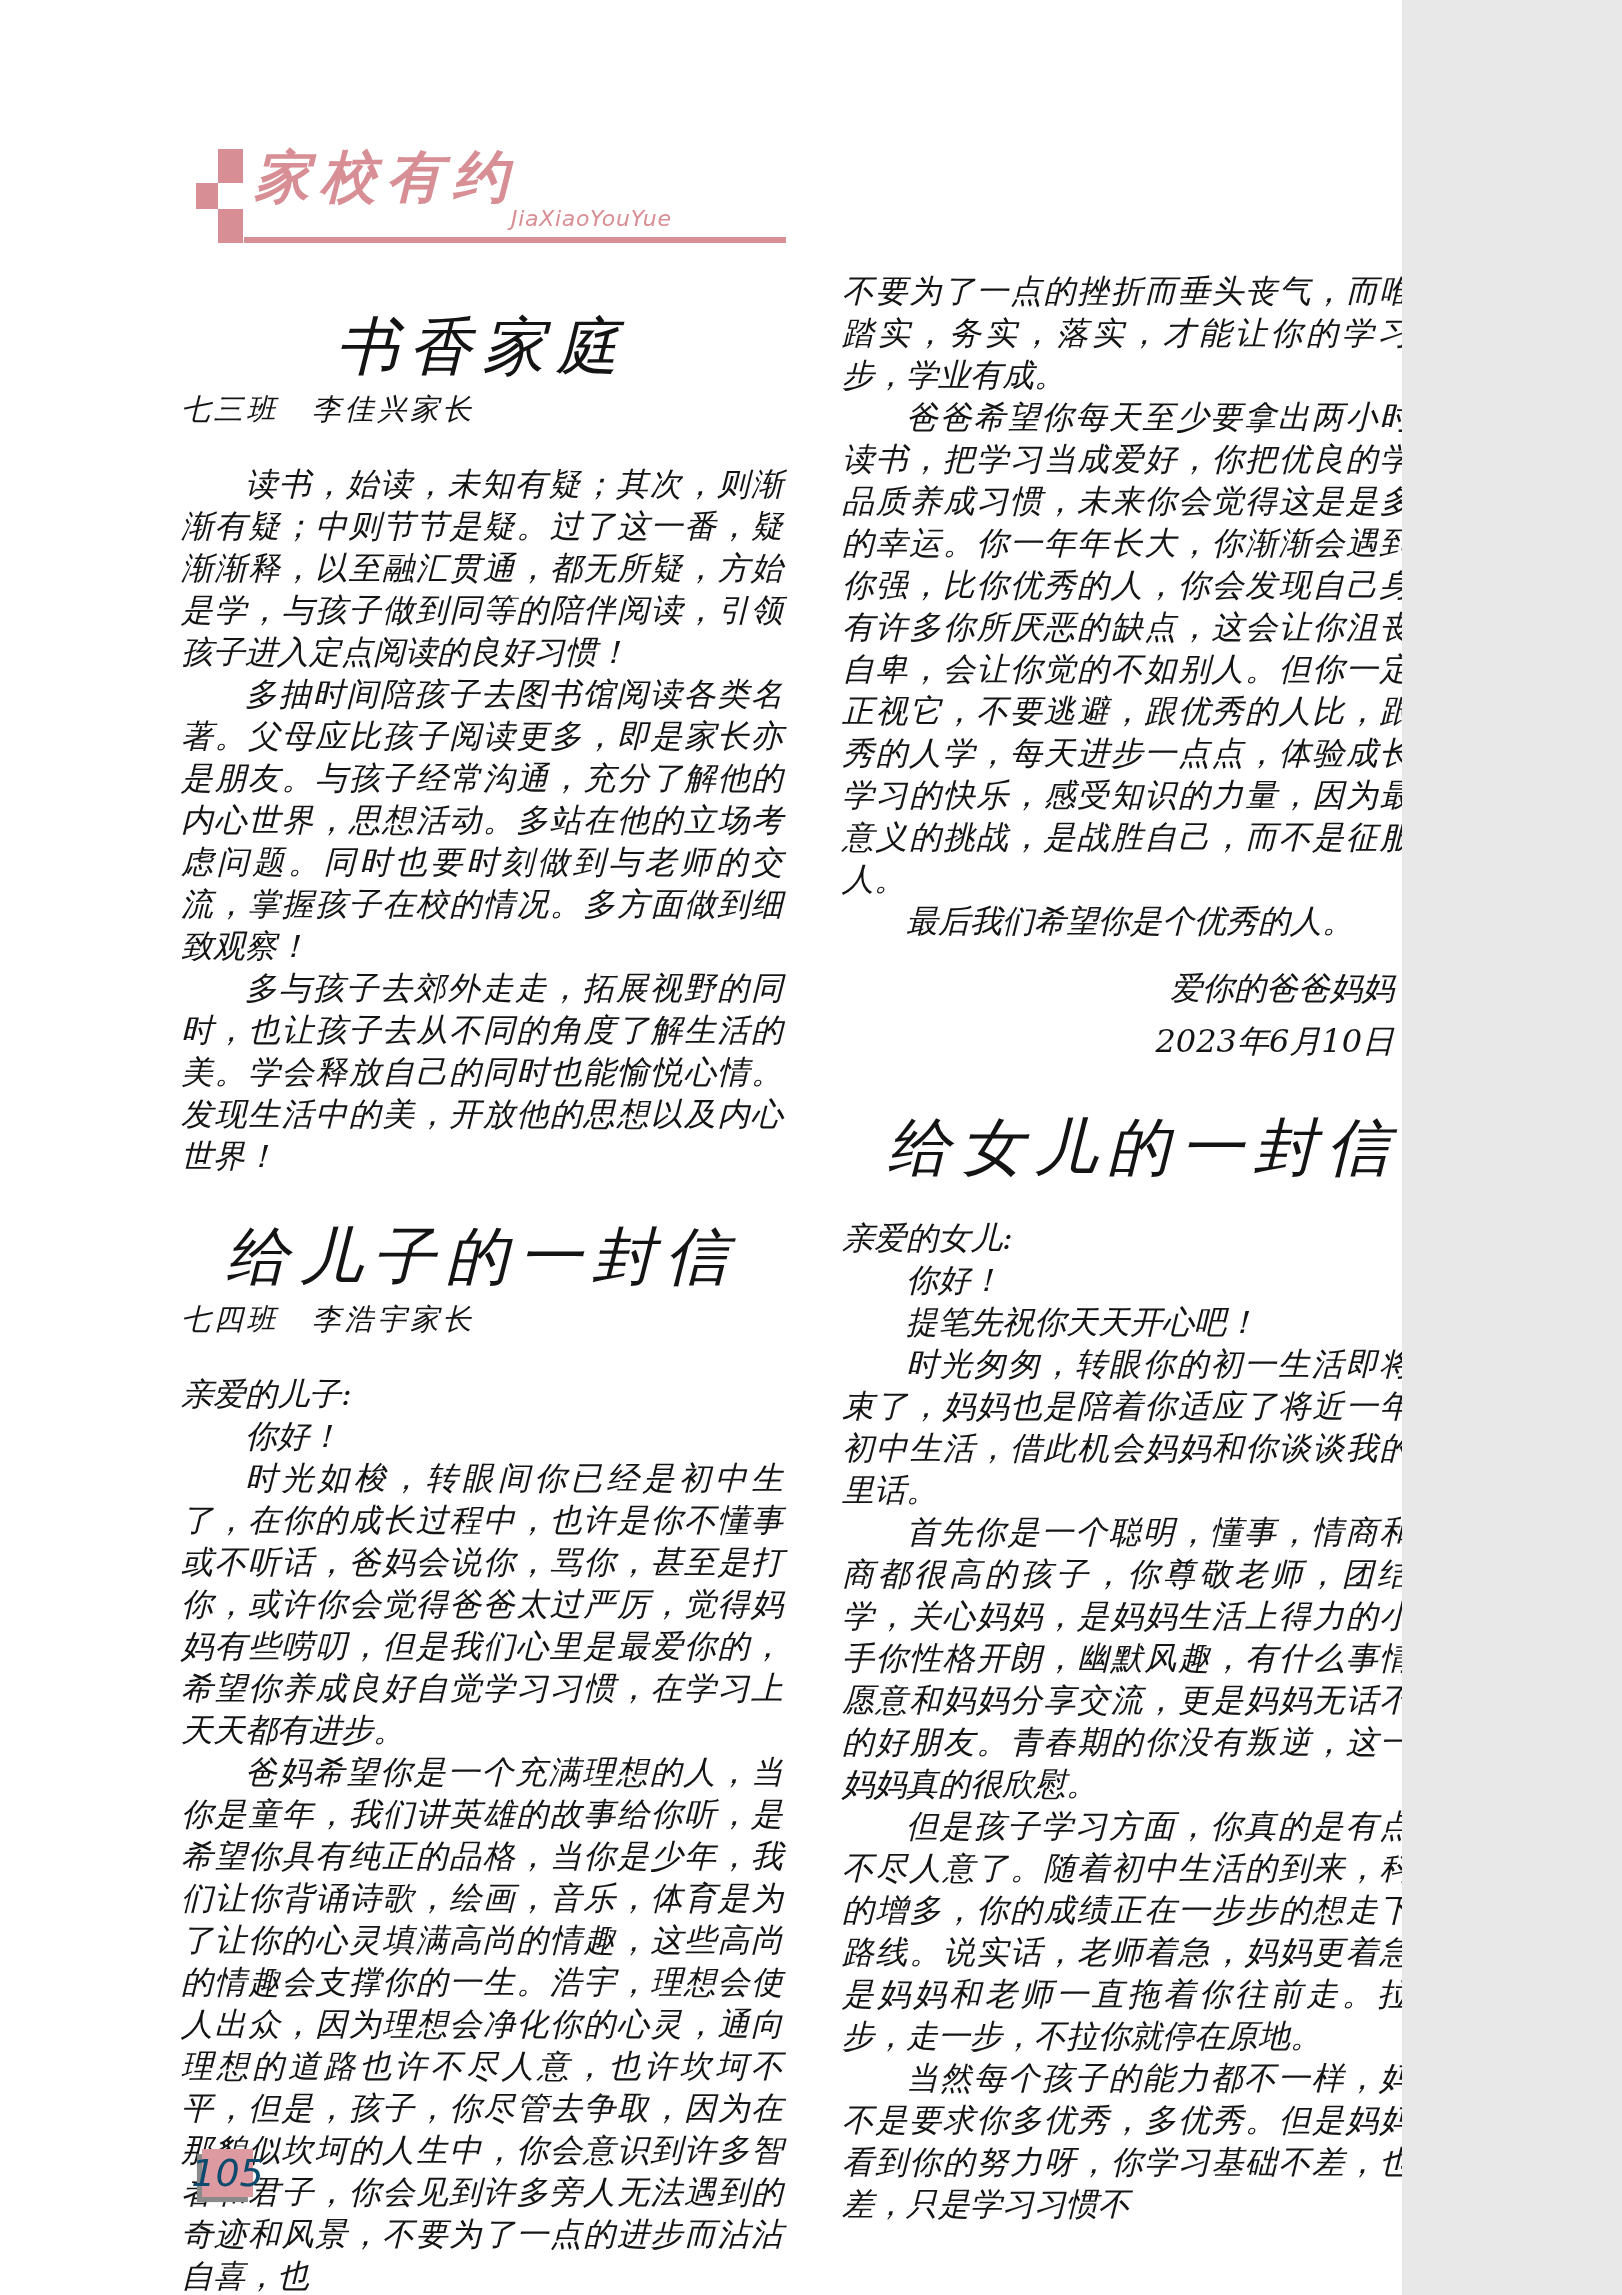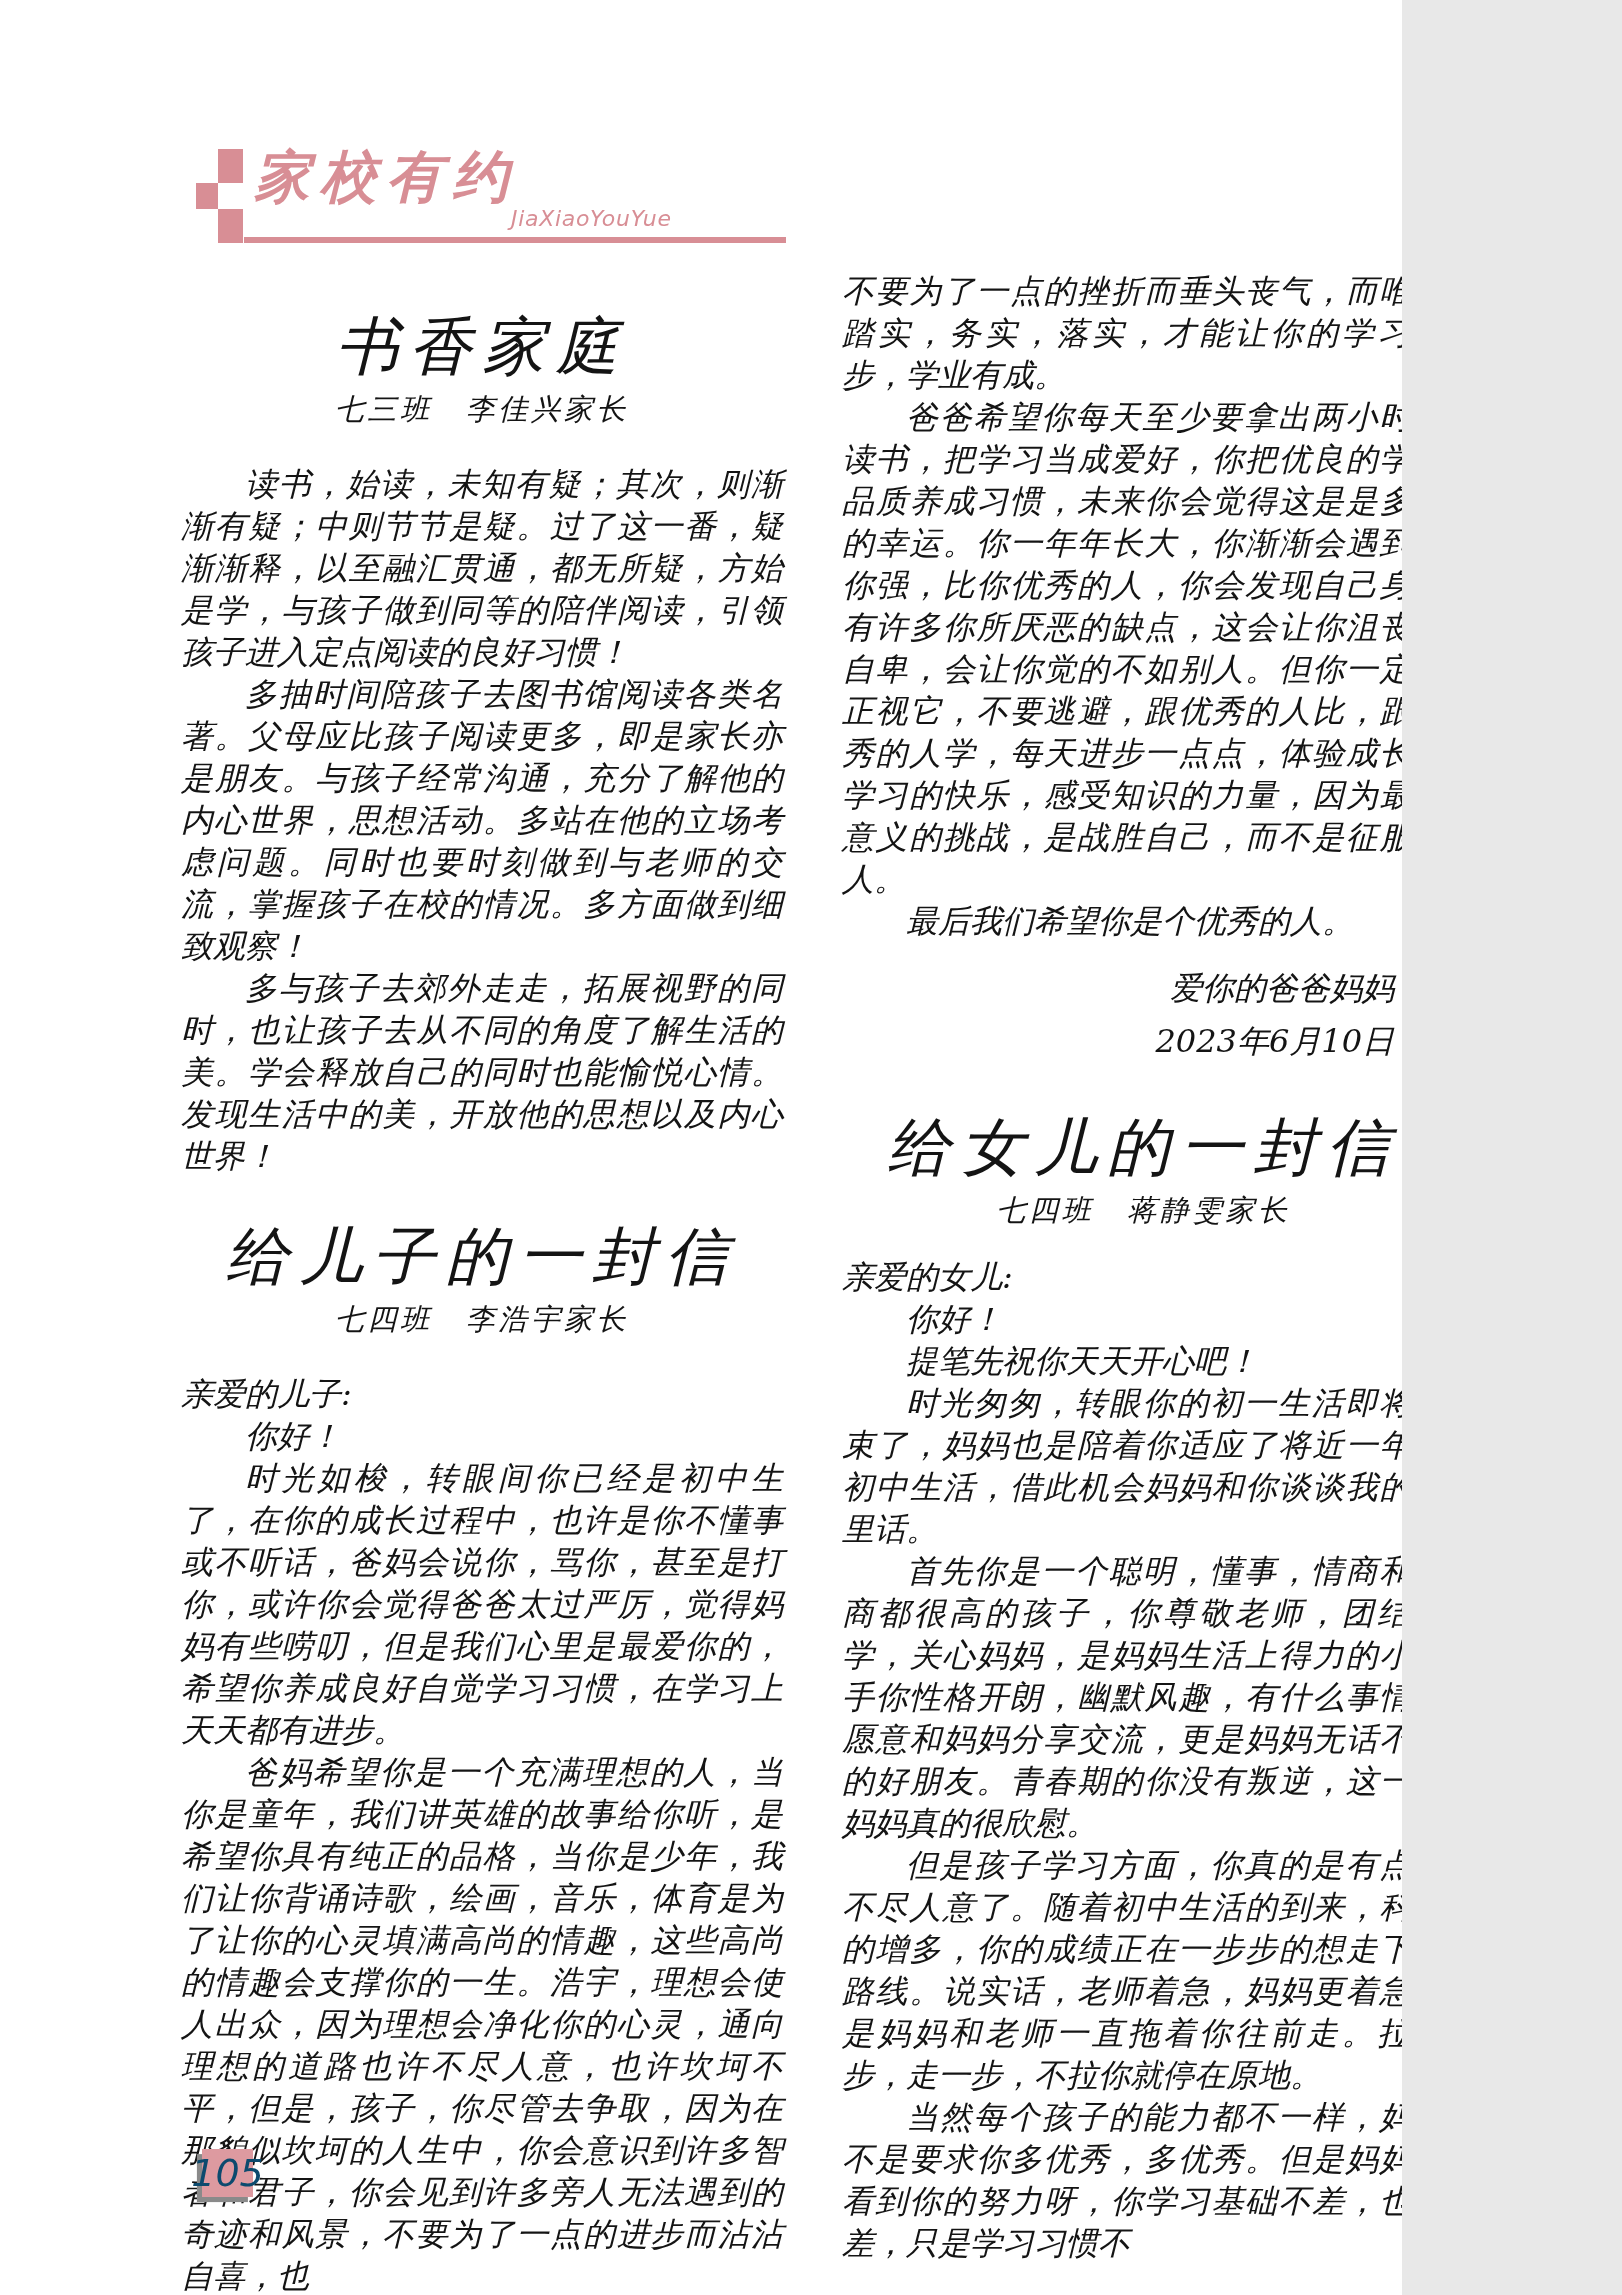--- a/index.html
+++ b/index.html
@@ -39,21 +39,21 @@
   .col-left  { left:181px;  top:282px; width:602px; }
   .col-right { left:842px; top:270px; width:603px; }
 
   .article-title {
     margin:0; font-weight:normal;
     text-align:center; font-size:63px; line-height:1.2;
     letter-spacing:10.2px; white-space:nowrap;
   }
   .t1 { margin-top:27px; }
   .byline {
-    text-align:center; font-size:29px; line-height:1;
+    text-align:left; font-size:29px; line-height:1;
     letter-spacing:3.7px; margin-top:10.2px;
   }
   .body-text { margin-top:39px; }
   .body-text p {
     margin:0; font-size:32px; line-height:42px;
     text-align:justify; text-indent:2em;
   }
   .no-indent { text-indent:0 !important; }
   .sig-block {
     margin-top:20px; text-align:right; padding-right:51px;
@@ -114,21 +114,20 @@
       <p>爸爸希望你每天至少要拿出两小时来读书，把学习当成爱好，你把优良的学习品质养成习惯，未来你会觉得这是是多么的幸运。你一年年长大，你渐渐会遇到比你强，比你优秀的人，你会发现自己身上有许多你所厌恶的缺点，这会让你沮丧和自卑，会让你觉的不如别人。但你一定要正视它，不要逃避，跟优秀的人比，跟优秀的人学，每天进步一点点，体验成长与学习的快乐，感受知识的力量，因为最有意义的挑战，是战胜自己，而不是征服别人。</p>
       <p>最后我们希望你是个优秀的人。</p>
     </div>
 
     <div class="sig-block">
       <div>爱你的爸爸妈妈</div>
       <div>2023年6月10日</div>
     </div>
 
     <h1 class="article-title gap-title">给女儿的一封信</h1>
-    <div class="byline">七四班　蒋静雯家长</div>
 
     <div class="body-text" style="margin-top:31px;">
       <p class="no-indent">亲爱的女儿:</p>
       <p>你好！</p>
       <p>提笔先祝你天天开心吧！</p>
       <p>时光匆匆，转眼你的初一生活即将结束了，妈妈也是陪着你适应了将近一年的初中生活，借此机会妈妈和你谈谈我的心里话。</p>
       <p>首先你是一个聪明，懂事，情商和智商都很高的孩子，你尊敬老师，团结同学，关心妈妈，是妈妈生活上得力的小助手你性格开朗，幽默风趣，有什么事情都愿意和妈妈分享交流，更是妈妈无话不说的好朋友。青春期的你没有叛逆，这一点妈妈真的很欣慰。</p>
       <p>但是孩子学习方面，你真的是有点儿不尽人意了。随着初中生活的到来，科目的增多，你的成绩正在一步步的想走下滑路线。说实话，老师着急，妈妈更着急。是妈妈和老师一直拖着你往前走。拉一步，走一步，不拉你就停在原地。</p>
       <p>当然每个孩子的能力都不一样，妈妈不是要求你多优秀，多优秀。但是妈妈想看到你的努力呀，你学习基础不差，也不差，只是学习习惯不</p>
     </div>

